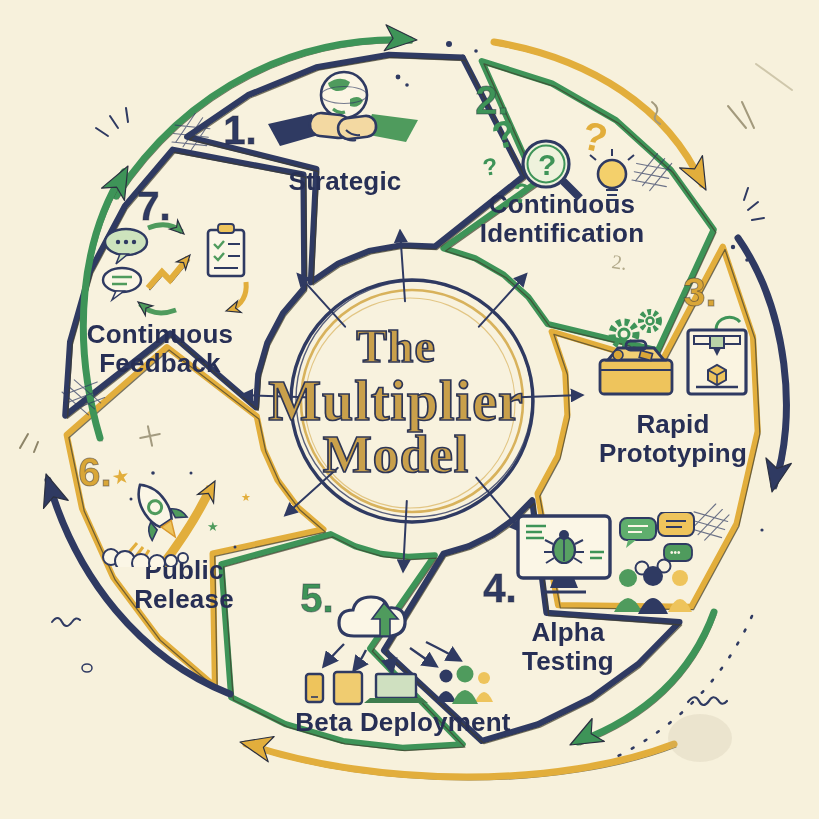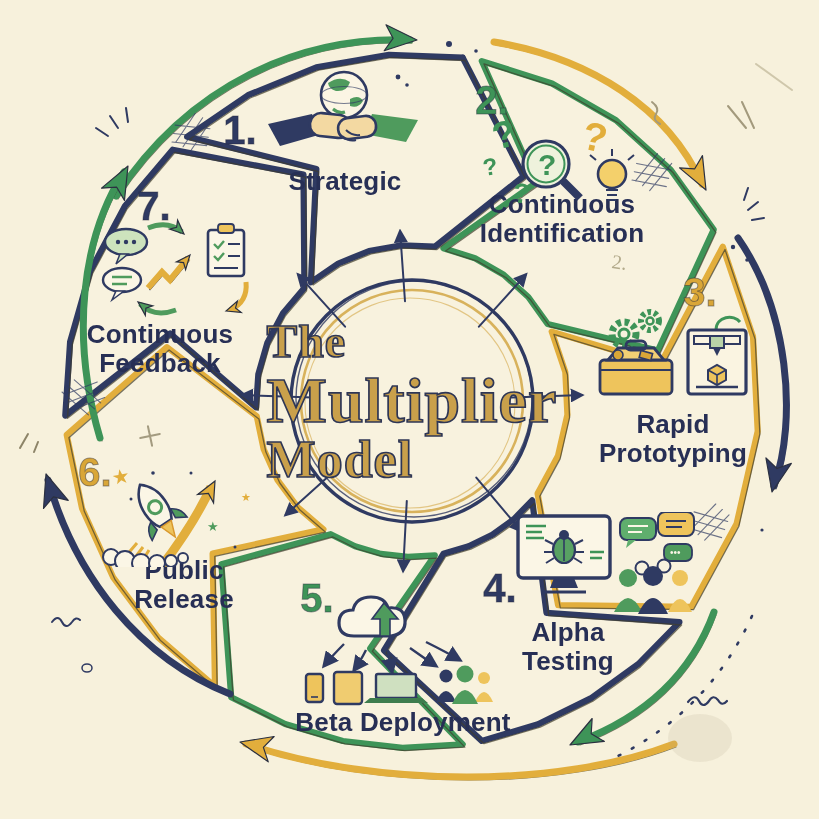--- a/index.html
+++ b/index.html
@@ -13,25 +13,25 @@
   .flowd{fill:none;stroke-width:1.2;opacity:.65;stroke:#35321f;}
   .ah{stroke:#2b3040;stroke-width:1.2;}
   .seg-num{position:absolute;transform:translate(-50%,-50%);
            font:800 40px/1 "Liberation Sans",sans-serif;
            -webkit-text-stroke:1px rgba(35,38,58,.45);}
   .seg-label{position:absolute;transform:translate(-50%,-50%);text-align:center;
              font:700 26px/1.1 "Liberation Sans",sans-serif;color:#272f55;
              letter-spacing:.2px;white-space:nowrap;}
   .seg-label span{display:block;}
   .icon{position:absolute;}
-  .center-title{position:absolute;left:412px;top:402px;transform:translate(-50%,-50%);
-                text-align:left;font-family:"Liberation Serif",serif;font-weight:700;
+  .center-title{position:absolute;left:396px;top:402px;transform:translate(-50%,-50%);
+                text-align:center;font-family:"Liberation Serif",serif;font-weight:700;
                 color:#c9a04b;-webkit-text-stroke:1.7px #2e3655;letter-spacing:1px;}
   .center-title .t1{font-size:46px;}
-  .center-title .t2{font-size:64px;margin-top:-4px;}
+  .center-title .t2{font-size:56px;margin-top:-4px;}
   .center-title .t3{font-size:52px;margin-top:-8px;}
   .faint-note{position:absolute;left:612px;top:252px;transform:rotate(8deg);
               font:400 20px/1 "Liberation Serif",serif;color:#a39a78;opacity:.8;}
 </style>
 </head>
 <body>
 
 <div class="stage">
 
   <svg id="art" width="819" height="819" viewBox="0 0 819 819">

